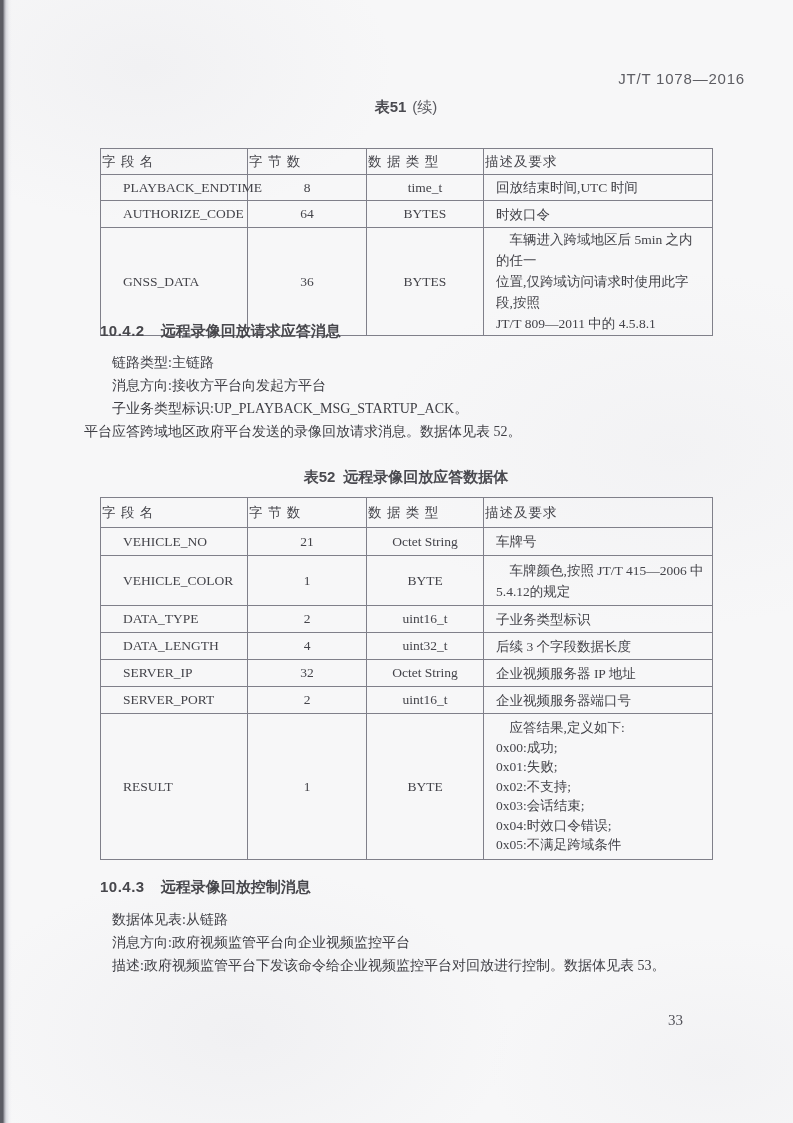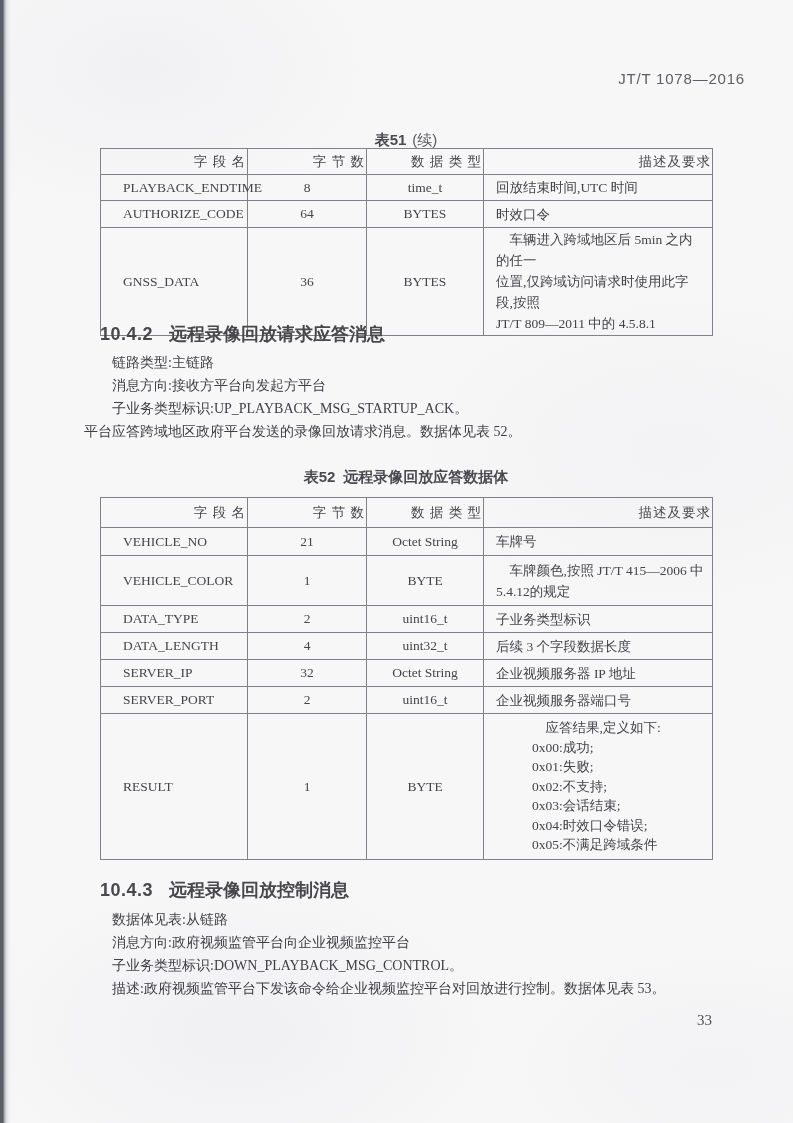--- a/index.html
+++ b/index.html
@@ -25,61 +25,61 @@
   .hdr-right{
     position:absolute;top:70px;right:48px;
     font-family:"Liberation Sans", sans-serif;
     font-size:15px;letter-spacing:0.8px;color:#5d5d63;
   }
   .tbl-caption{
     position:absolute;left:100px;width:612px;text-align:center;
     font-family:"Liberation Sans", sans-serif;font-weight:700;
     font-size:15px;color:#4a4a50;
   }
-  .cap51{top:131px;}
+  .cap51{top:98px;}
   .cap52{top:468px;}
   .tbl-caption .cap-label{margin-right:8px;}
   .cap51 .cap-label{margin-right:6px;font-weight:700;}
   .cap51 .cap-suffix{font-weight:400;color:#5a5a60;}
   table.spec{
     position:absolute;left:100px;width:612px;
     border-collapse:collapse;table-layout:fixed;
     font-size:13.5px;color:#44444a;
   }
   .t51{top:148px;}
   .t52{top:497px;}
   table.spec, table.spec td, table.spec th{border:1px solid #80808a;}
   table.spec{border-color:#6c6c76;}
   th{
     font-weight:400;letter-spacing:1px;color:#46464c;
-    text-align:right;font-size:13.5px;
+    text-align:left;font-size:13.5px;
   }
   td.c-field{text-align:left;padding-left:22px;}
   td.c-num, td.c-type{text-align:center;}
   td.c-desc{text-align:left;padding-left:12px;padding-right:8px;vertical-align:middle;}
   .desc-line{line-height:21px;}
-  .t52 .r-result .desc-line{line-height:19.5px;margin-left:36px;}
+  .t52 .r-result .desc-line{line-height:19.5px;}
   .ind1{text-indent:1em;}
   .sec-heading{
     position:absolute;left:100px;width:645px;
     font-family:"Liberation Sans", sans-serif;font-weight:700;
-    font-size:18px;color:#47474c;
+    font-size:15px;color:#47474c;
   }
   .sec-heading .sec-num{margin-right:16px;letter-spacing:0.5px;}
   .h242{top:322px;}
   .h243{top:878px;}
   .sec-body{position:absolute;left:84px;width:660px;}
   .b242{top:351px;}
   .b243{top:908px;}
   .sec-body .pline{
     font-size:14px;line-height:23px;white-space:nowrap;color:#3e3e44;
   }
   .pline.ind2{text-indent:2em;}
   .page-num{
-    position:absolute;left:668px;top:1012px;width:44px;text-align:right;
+    position:absolute;left:668px;top:1012px;width:44px;text-align:left;
     font-size:15px;color:#53535a;
   }
 </style>
 </head>
 <body>
 
 <div class="page">
 
   <div class="scan-edge"></div>
 
@@ -225,19 +225,18 @@
     </tr>
   </tbody>
     </table>
 
   <div class="sec-heading h243">
     <span class="sec-num">10.4.3</span><span>远程录像回放控制消息</span>
   </div>
   <div class="sec-body b243">
     <div class="pline ind2">数据体见表:从链路</div>
     <div class="pline ind2">消息方向:政府视频监管平台向企业视频监控平台</div>
-    <div class="pline ind2">子业务类型标识:DOWN_PLAYBACK_MSG_CONTROL。</div>
     <div class="pline ind2">描述:政府视频监管平台下发该命令给企业视频监控平台对回放进行控制。数据体见表 53。</div>
   </div>
 
   <div class="page-num">33</div>
 
 </div>
 
 </body></html>

